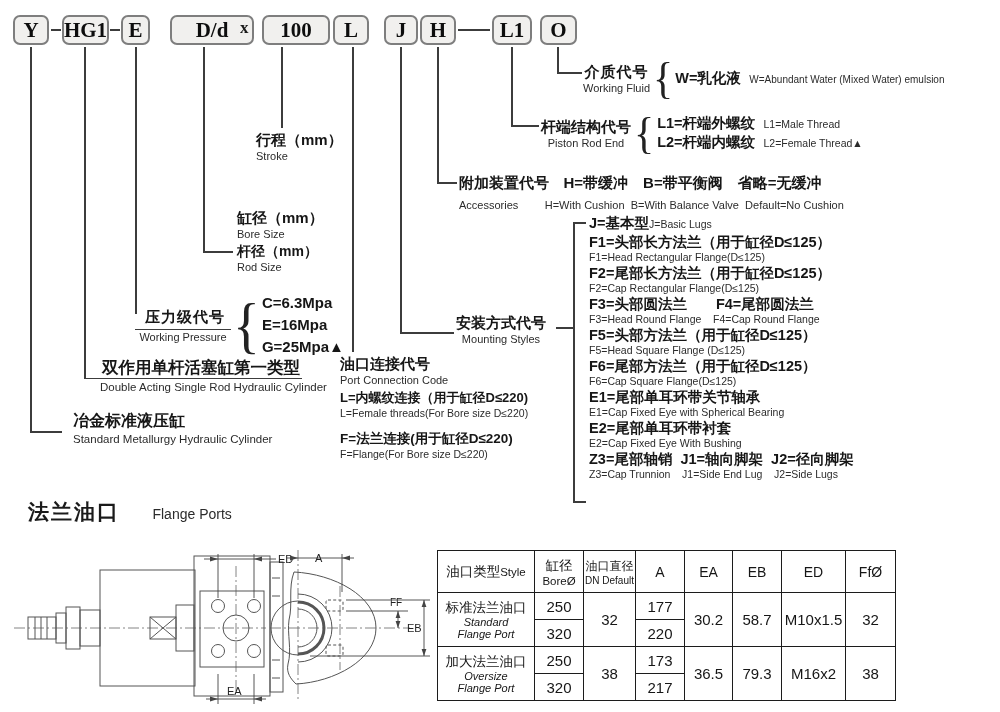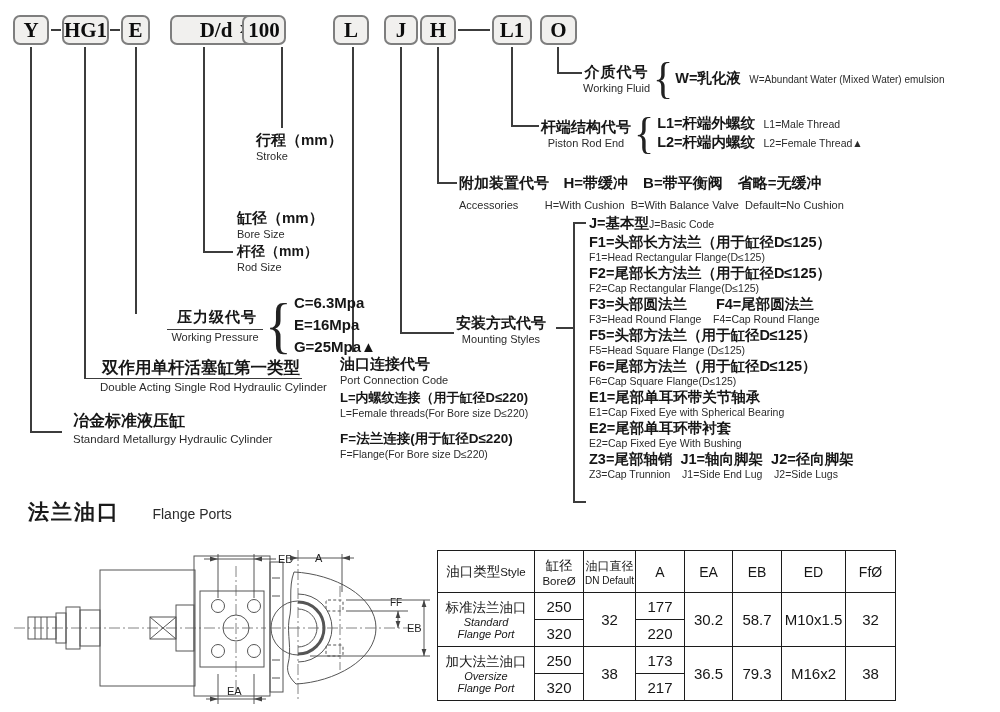--- a/index.html
+++ b/index.html
@@ -39,23 +39,23 @@
 </head>
 <body>
 
 <div id="canvas">
 
   <div class="box" style="left:13px;width:36px;">Y</div>
   <div class="hline" style="left:51px;top:29px;width:10px;"></div>
   <div class="box" style="left:62px;width:47px;">HG1</div>
   <div class="hline" style="left:110px;top:29px;width:10px;"></div>
   <div class="box" style="left:121px;width:29px;">E</div>
-  <div class="box" style="left:170px;width:92px;">D/d</div>
+  <div class="box" style="left:170px;width:84px;">D/d</div>
   <div class="lbl" style="left:240px;top:18px;font-family:'Liberation Serif',serif;font-weight:bold;font-size:17px;">x</div>
-  <div class="box" style="left:242px;width:44px;">100</div>
+  <div class="box" style="left:262px;width:68px;">100</div>
   <div class="box" style="left:333px;width:36px;">L</div>
   <div class="box" style="left:384px;width:34px;">J</div>
   <div class="box" style="left:420px;width:36px;">H</div>
   <div class="hline" style="left:458px;top:29px;width:32px;"></div>
   <div class="box" style="left:492px;width:40px;">L1</div>
   <div class="box" style="left:540px;width:37px;">O</div>
 
   <div class="vline" style="left:30px;top:47px;height:385px;"></div>
   <div class="hline" style="left:30px;top:431px;width:32px;"></div>
   <div class="vline" style="left:84px;top:47px;height:331px;"></div>
@@ -120,21 +120,21 @@
       <span class="en" style="font-size:11px;margin-left:22px;white-space:pre;">H=With Cushion  B=With Balance Valve  Default=No Cushion</span>
     </div>
   </div>
 
   <div class="lbl" style="left:456px;top:314px;text-align:center;">
     <div class="cn" style="font-size:15px;">安装方式代号</div>
     <div class="en" style="font-size:11px;">Mounting Styles</div>
   </div>
   <div class="lbl" style="left:589px;top:214px;">
     <div class="m-item inline-en">
-      <span class="cn">J=基本型</span><span class="en">J=Basic Code</span>
+      <span class="cn">J=基本型</span><span class="en">J=Basic Lugs</span>
     </div>
     <div class="m-item">
       <span class="cn">F1=头部长方法兰（用于缸径D≤125）</span>
         <span class="en">F1=Head Rectangular Flange(D≤125)</span>
     </div>
     <div class="m-item">
       <span class="cn">F2=尾部长方法兰（用于缸径D≤125）</span>
         <span class="en">F2=Cap Rectangular Flange(D≤125)</span>
     </div>
     <div class="m-item">
@@ -169,21 +169,21 @@
   </div>
   <div class="lbl" style="left:237px;top:209px;">
     <div class="cn" style="font-size:15px;">缸径（mm）</div>
     <div class="en" style="font-size:11px;">Bore Size</div>
   </div>
   <div class="lbl" style="left:237px;top:243px;">
     <div class="cn" style="font-size:14px;">杆径（mm）</div>
     <div class="en" style="font-size:11px;">Rod Size</div>
   </div>
 
-  <div class="lbl" style="left:135px;top:292px;display:flex;align-items:center;margin-left:32px;">
+  <div class="lbl" style="left:135px;top:292px;display:flex;align-items:center;">
     <div style="text-align:center;">
       <div class="cn" style="font-size:15px;letter-spacing:1px;border-bottom:1.6px solid #3c3c3c;padding:0 6px 2px 10px;">压力级代号</div>
       <div class="en" style="font-size:11px;margin-top:1px;">Working Pressure</div>
     </div>
     <div class="brace" style="font-size:56px;transform:scaleY(1.1);margin:0 2px;">{</div>
     <div>
       <div class="cn" style="font-size:15px;line-height:22px;">C=6.3Mpa</div>
       <div class="cn" style="font-size:15px;line-height:22px;">E=16Mpa</div>
       <div class="cn" style="font-size:15px;line-height:22px;">G=25Mpa▲</div>
     </div>

